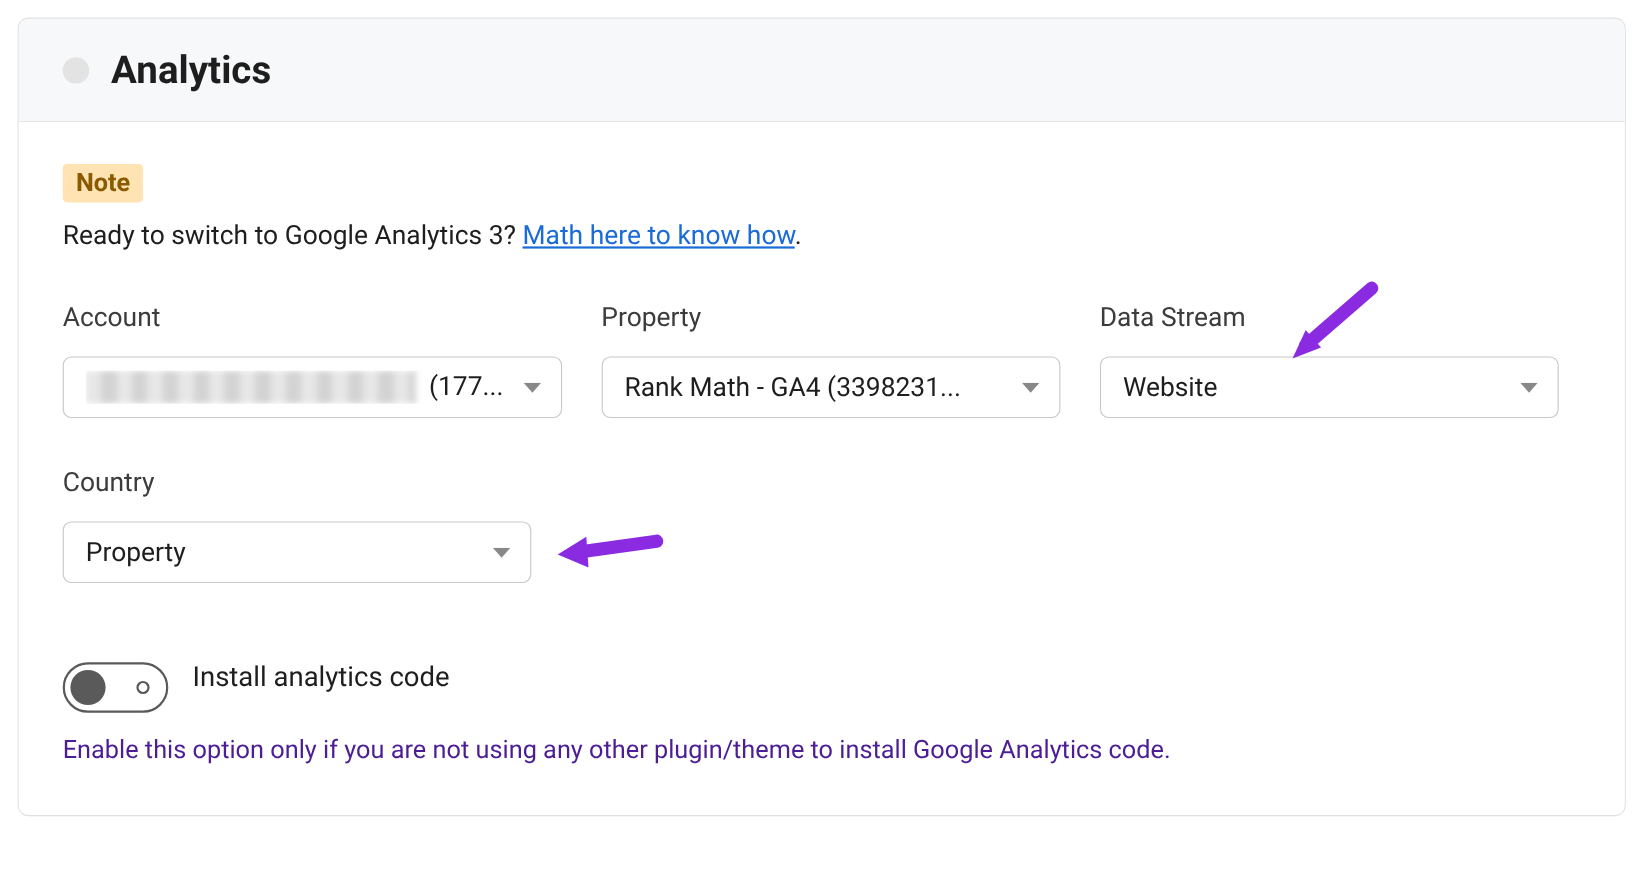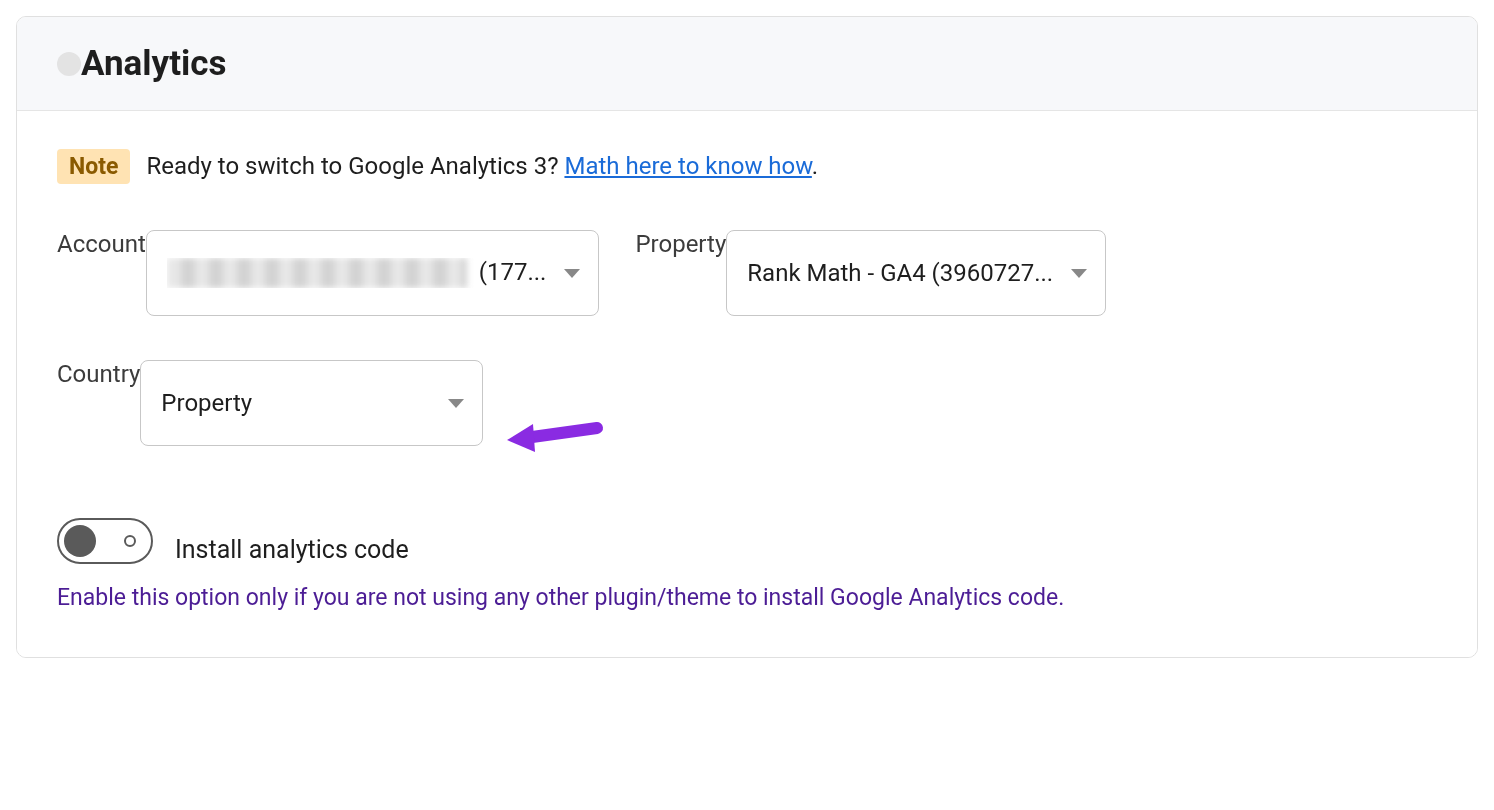--- a/index.html
+++ b/index.html
@@ -12,20 +12,21 @@
     .panel {
       border: 1px solid #e0e0e0;
       border-radius: 10px;
       overflow: hidden;
     }
     .panel-header {
       background: #f7f8fa;
       padding: 26px 40px;
       display: flex;
       align-items: center;
+      gap: 20px;
       border-bottom: 1px solid #e5e5e5;
     }
     .status-dot {
       width: 24px;
       height: 24px;
       border-radius: 50%;
       background: #e3e3e3;
       flex-shrink: 0;
     }
     .panel-title {
@@ -37,20 +38,21 @@
       background: #fff;
       padding: 38px 40px 46px;
     }
     .note-row {
       display: flex;
       align-items: baseline;
       gap: 16px;
       font-size: 24px;
       margin-bottom: 46px;
       flex-wrap: wrap;
+      flex-direction: column;
     }
     .note-badge {
       background: #ffe3b3;
       color: #8a5a00;
       font-weight: 700;
       font-size: 23px;
       padding: 4px 12px;
       border-radius: 4px;
     }
     .note-text { color: #1e1e1e; }
@@ -60,31 +62,31 @@
     }
     .form-grid {
       display: grid;
       grid-template-columns: repeat(3, 1fr);
       gap: 36px 36px;
       max-width: 1360px;
     }
     .form-field {
       position: relative;
       display: flex;
-      flex-direction: row;
+      flex-direction: column;
     }
     .form-label {
       font-size: 24px;
       color: #3c3c3c;
       margin-bottom: 22px;
     }
     .select {
       position: relative;
       width: 100%;
-      height: 86px;
+      height: 56px;
       border: 1px solid #c7c7c7;
       border-radius: 8px;
       background: #fff;
       padding: 0 52px 0 20px;
       display: flex;
       align-items: center;
       cursor: pointer;
       font-size: 24px;
       color: #1e1e1e;
       overflow: hidden;
@@ -120,21 +122,21 @@
     }
     .arrow-annotation svg { display: block; }
     .row-single {
       margin-top: 44px;
       max-width: 426px;
       position: relative;
     }
     .toggle-section { margin-top: 72px; }
     .toggle-row {
       display: flex;
-      align-items: flex-end;
+      align-items: flex-start;
       gap: 22px;
     }
     .toggle {
       width: 96px;
       height: 46px;
       border: 2px solid #5a5a5a;
       border-radius: 46px;
       position: relative;
       background: #fff;
       cursor: pointer;
@@ -202,29 +204,46 @@
             <svg width="16" height="10" viewBox="0 0 16 10">
                 <path d="M0 0 L8 9 L16 0 Z" fill="currentColor"></path>
               </svg>
           </span>
         </div>
       </div>
 
       <div class="form-field">
         <div class="form-label">Property</div>
         <div class="select">
-          <span class="select-value">Rank Math - GA4 (3960727...</span>
-          <span class="chevron">
-            <svg width="16" height="10" viewBox="0 0 16 10">
-                <path d="M0 0 L8 9 L16 0 Z" fill="currentColor"></path>
-              </svg>
-          </span>
-        </div>
-      </div>
-
+          <span class="select-value">Rank Math - GA4 (3398231...</span>
+          <span class="chevron">
+            <svg width="16" height="10" viewBox="0 0 16 10">
+                <path d="M0 0 L8 9 L16 0 Z" fill="currentColor"></path>
+              </svg>
+          </span>
+        </div>
+      </div>
+
+      <div class="form-field">
+        <div class="form-label">Data Stream</div>
+        <div class="select">
+          <span class="select-value">Website</span>
+          <span class="chevron">
+            <svg width="16" height="10" viewBox="0 0 16 10">
+                <path d="M0 0 L8 9 L16 0 Z" fill="currentColor"></path>
+              </svg>
+          </span>
+        </div>
+        <div class="arrow-annotation" style="top:-20px; right:160px;">
+          <svg width="90" height="80" viewBox="0 0 90 80">
+            <path d="M80 8 L20 60" stroke="#8a2be2" stroke-width="12" stroke-linecap="round" fill="none"></path>
+            <path d="M8 72 L34 62 L20 46 Z" fill="#8a2be2"></path>
+          </svg>
+        </div>
+      </div>
 
     </div>
 
     <div class="row-single">
       <div class="form-field">
         <div class="form-label">Country</div>
         <div class="select">
           <span class="select-value">Property</span>
           <span class="chevron">
             <svg width="16" height="10" viewBox="0 0 16 10">

